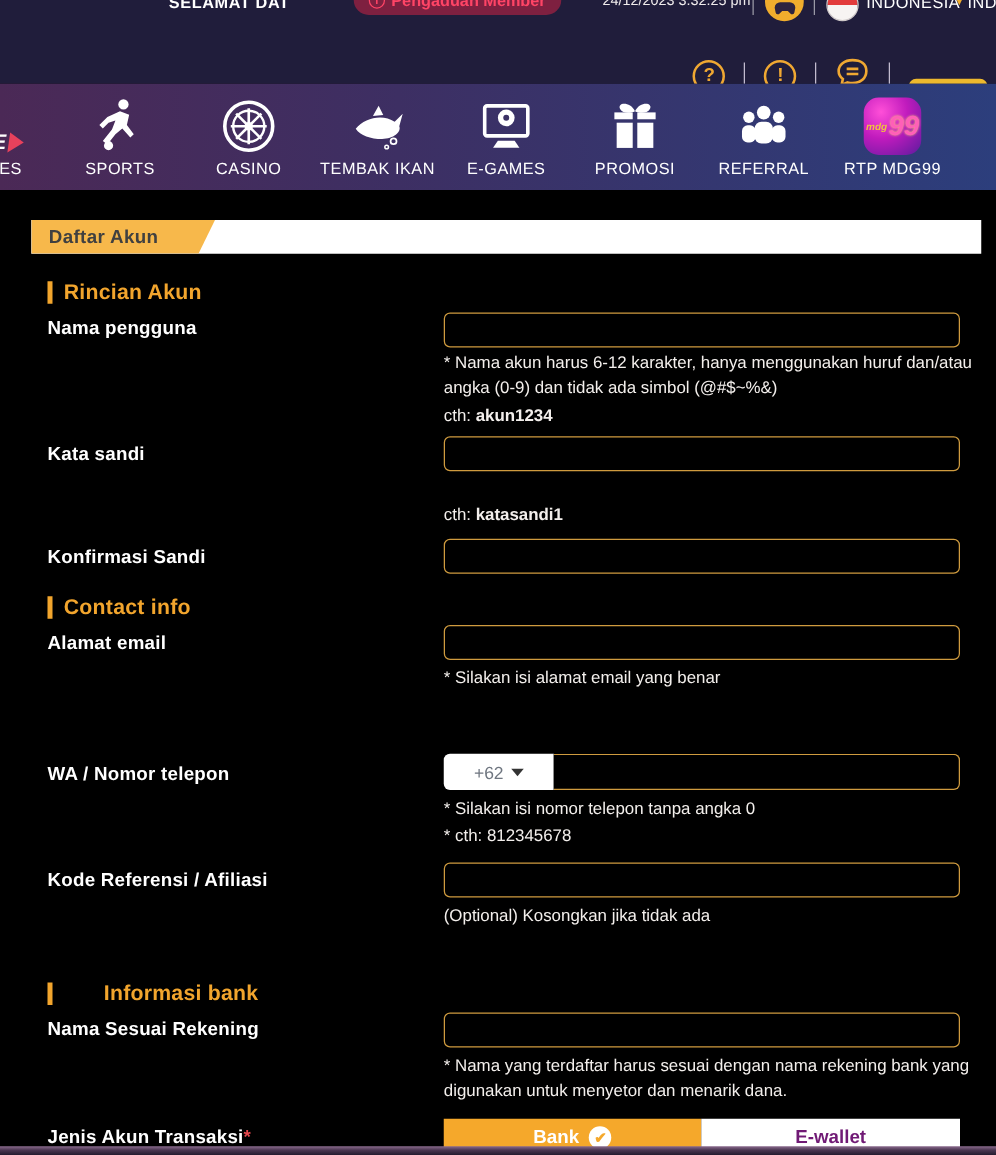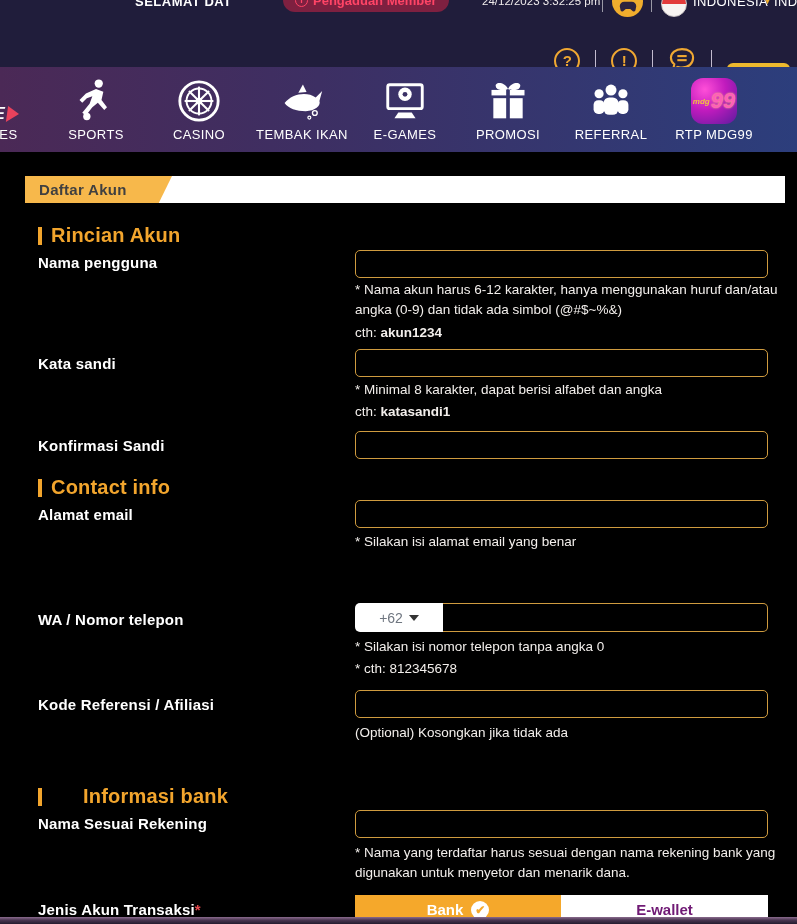--- a/index.html
+++ b/index.html
@@ -43,21 +43,21 @@
   .mdg-small { color:#f0c040; font-size:8px; font-weight:700; font-style:italic; margin-right:1px; }
   .mdg-99 { color:#ff5fb8; font-size:22px; font-weight:800; font-style:italic; text-shadow:0 0 2px #ffd76e; }
   
   .main { position:relative; height:772px; background:#000; }
   .daftar-bar { position:absolute; left:25px; top:24px; width:760px; height:27px; background:#fff; }
   .daftar-accent { position:absolute; left:0; top:0; width:147px; height:27px; background:#f7b84b;
     clip-path:polygon(0 0, 100% 0, 91% 100%, 0 100%); }
   .daftar-title { position:absolute; left:14px; top:0; line-height:27px; color:#404040; font-size:15px; font-weight:600; letter-spacing:.3px; }
   .section-head { position:absolute; left:38px; display:flex; align-items:center; }
   .section-bar { width:4px; height:18px; background:#f2a52d; margin-right:9px; }
-  .section-title { color:#f2a52d; font-size:20px; font-weight:700; letter-spacing:.2px; }
+  .section-title { color:#f2a52d; font-size:17px; font-weight:700; letter-spacing:.2px; }
   .f-label { position:absolute; left:38px; color:#fff; font-size:15px; font-weight:700; letter-spacing:.2px; }
   .req { color:#e5484d; font-weight:700; }
   .tinput { position:absolute; left:355px; width:413px; height:28px; background:#000; border:1px solid #cf9b3f;
     border-radius:5px; color:#fff; padding:0 10px; font-family:"Liberation Sans",sans-serif; font-size:14px; outline:none; }
   .hint { position:absolute; left:355px; width:424px; color:#f3efec; font-size:13.5px; line-height:20px; }
   .cth-bold { font-weight:700; }
   .phone-row { position:absolute; left:355px; top:451px; width:413px; height:29px; display:flex; }
   .dial-btn { width:88px; background:#fff; border:none; border-radius:5px 0 0 5px; color:#6f7680; font-size:14px;
     display:flex; align-items:center; justify-content:center; gap:6px; cursor:pointer; font-family:"Liberation Sans",sans-serif; }
   .dial-caret { width:0; height:0; border-left:5px solid transparent; border-right:5px solid transparent; border-top:6px solid #333; }
@@ -240,21 +240,20 @@
 
     <span class="f-label" style="top:102px;">Nama pengguna</span>
     <input class="tinput" style="top: 98px;" type="text">
     <div class="hint" style="top:128px;">* Nama akun harus 6-12 karakter, hanya menggunakan huruf dan/atau angka (0-9) dan tidak ada simbol (@#$~%&amp;)</div>
     <div class="hint" style="top:171px;">
       <span>cth:</span> <span class="cth-bold">akun1234</span>
     </div>
 
     <span class="f-label" style="top:203px;">Kata sandi</span>
     <input class="tinput" style="top: 197px;" type="password">
-    <div class="hint" style="top:228px;">* Minimal 8 karakter, dapat berisi alfabet dan angka</div>
     <div class="hint" style="top:250px;">
       <span>cth:</span> <span class="cth-bold">katasandi1</span>
     </div>
 
     <span class="f-label" style="top:285px;">Konfirmasi Sandi</span>
     <input class="tinput" style="top: 279px;" type="password">
 
     <div class="section-head" style="top:324px;">
       <span class="section-bar"></span>
       <span class="section-title">Contact info</span>

